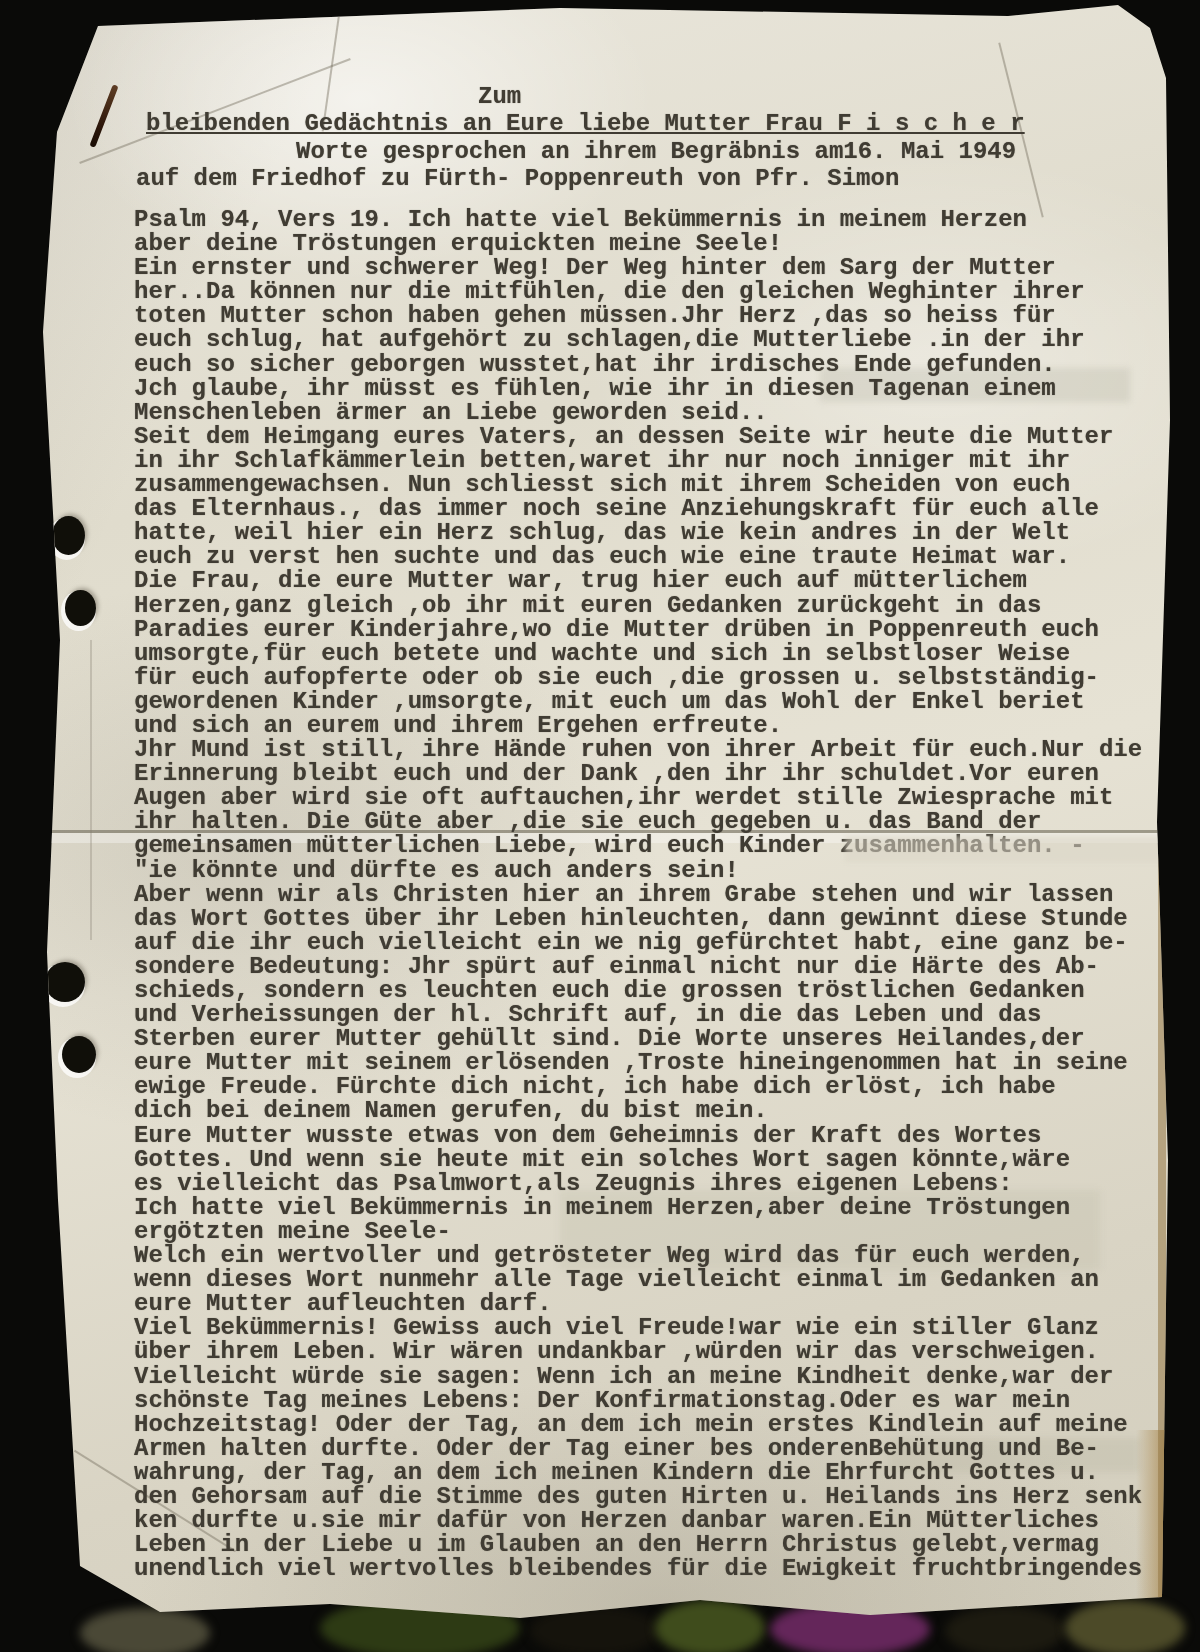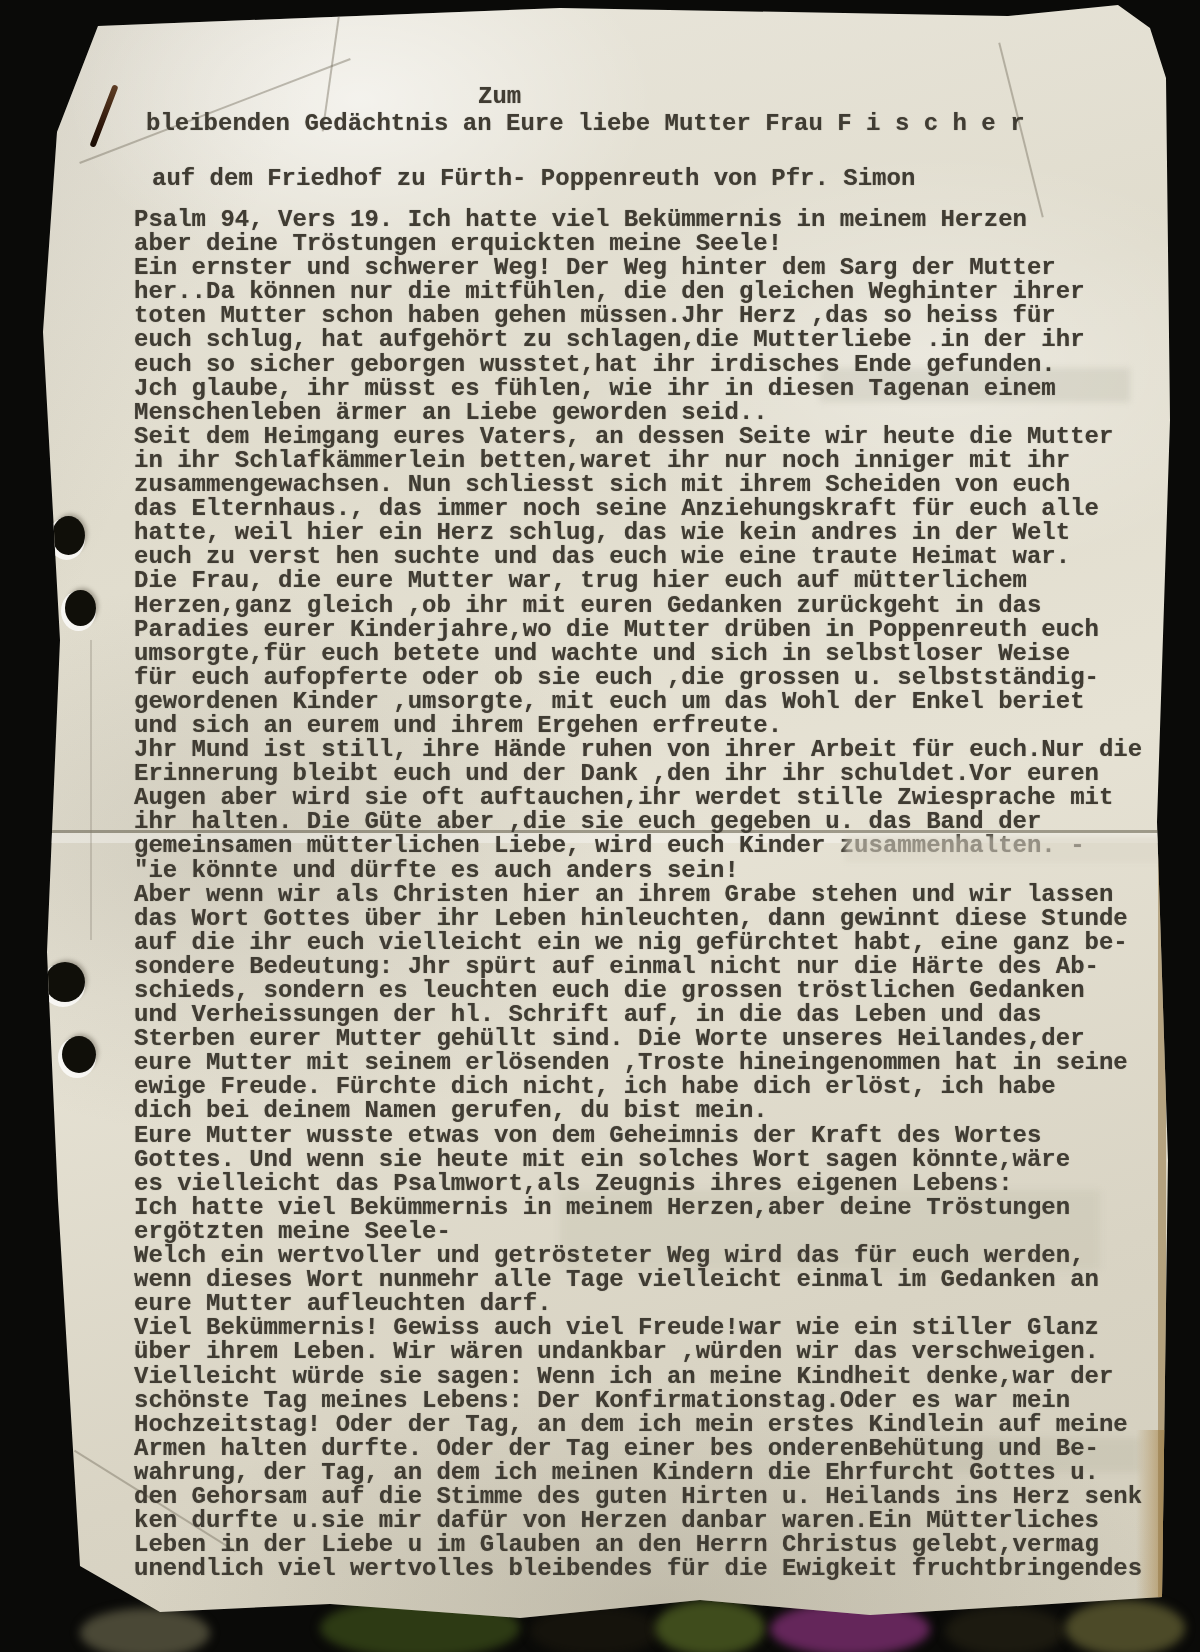--- a/index.html
+++ b/index.html
@@ -72,20 +72,21 @@
   <div class="tanstrip" style="left:1158px;top:840px;width:8px;height:760px;background:rgba(150,120,70,.55);"></div>
 
   <div class="staple"></div>
 
   <div class="hole" style="left:52px;top:516px;width:33px;height:39px;"></div>
   <div class="hole" style="left:65px;top:590px;width:31px;height:36px;"></div>
   <div class="hole" style="left:45px;top:962px;width:40px;height:40px;"></div>
   <div class="hole" style="left:62px;top:1036px;width:34px;height:37px;"></div>
 
   <div class="typ hdr" style="left:478px;top:84px;">Zum</div>
-  <div class="typ hdr" style="left:146px;top:111px;">bleibenden Gedächtnis an Eure liebe Mutter Frau F i s c h e r</div>
-  <div class="typ hdr" style="left:136px;top:166px;margin-left:16px;">auf dem Friedhof zu Fürth- Poppenreuth von Pfr. Simon</div>
+  <div class="typ hdr" style="left:146px;top:111px;text-decoration:underline;">bleibenden Gedächtnis an Eure liebe Mutter Frau F i s c h e r</div>
+  <div class="typ hdr" style="left:296px;top:139px;">Worte gesprochen an ihrem Begräbnis am16. Mai 1949</div>
+  <div class="typ hdr" style="left:136px;top:166px;">auf dem Friedhof zu Fürth- Poppenreuth von Pfr. Simon</div>
 
   <div class="typ" id="body-text"><div class="tline">Psalm 94, Vers 19. Ich hatte viel Bekümmernis in meinem Herzen</div><div class="tline">aber deine Tröstungen erquickten meine Seele!</div><div class="tline">Ein ernster und schwerer Weg! Der Weg hinter dem Sarg der Mutter</div><div class="tline">her..Da können nur die mitfühlen, die den gleichen Weghinter ihrer</div><div class="tline">toten Mutter schon haben gehen müssen.Jhr Herz ,das so heiss für</div><div class="tline">euch schlug, hat aufgehört zu schlagen,die Mutterliebe .in der ihr</div><div class="tline">euch so sicher geborgen wusstet,hat ihr irdisches Ende gefunden.</div><div class="tline">Jch glaube, ihr müsst es fühlen, wie ihr in diesen Tagenan einem</div><div class="tline">Menschenleben ärmer an Liebe geworden seid..</div><div class="tline">Seit dem Heimgang eures Vaters, an dessen Seite wir heute die Mutter</div><div class="tline">in ihr Schlafkämmerlein betten,waret ihr nur noch inniger mit ihr</div><div class="tline">zusammengewachsen. Nun schliesst sich mit ihrem Scheiden von euch</div><div class="tline">das Elternhaus., das immer noch seine Anziehungskraft für euch alle</div><div class="tline">hatte, weil hier ein Herz schlug, das wie kein andres in der Welt</div><div class="tline">euch zu verst hen suchte und das euch wie eine traute Heimat war.</div><div class="tline">Die Frau, die eure Mutter war, trug hier euch auf mütterlichem</div><div class="tline">Herzen,ganz gleich ,ob ihr mit euren Gedanken zurückgeht in das</div><div class="tline">Paradies eurer Kinderjahre,wo die Mutter drüben in Poppenreuth euch</div><div class="tline">umsorgte,für euch betete und wachte und sich in selbstloser Weise</div><div class="tline">für euch aufopferte oder ob sie euch ,die grossen u. selbstständig-</div><div class="tline">gewordenen Kinder ,umsorgte, mit euch um das Wohl der Enkel beriet</div><div class="tline">und sich an eurem und ihrem Ergehen erfreute.</div><div class="tline">Jhr Mund ist still, ihre Hände ruhen von ihrer Arbeit für euch.Nur die</div><div class="tline">Erinnerung bleibt euch und der Dank ,den ihr ihr schuldet.Vor euren</div><div class="tline">Augen aber wird sie oft auftauchen,ihr werdet stille Zwiesprache mit</div><div class="tline">ihr halten. Die Güte aber ,die sie euch gegeben u. das Band der</div><div class="tline">gemeinsamen mütterlichen Liebe, wird euch Kinder zusammenhalten. -</div><div class="tline">"ie könnte und dürfte es auch anders sein!</div><div class="tline">Aber wenn wir als Christen hier an ihrem Grabe stehen und wir lassen</div><div class="tline">das Wort Gottes über ihr Leben hinleuchten, dann gewinnt diese Stunde</div><div class="tline">auf die ihr euch vielleicht ein we nig gefürchtet habt, eine ganz be-</div><div class="tline">sondere Bedeutung: Jhr spürt auf einmal nicht nur die Härte des Ab-</div><div class="tline">schieds, sondern es leuchten euch die grossen tröstlichen Gedanken</div><div class="tline">und Verheissungen der hl. Schrift auf, in die das Leben und das</div><div class="tline">Sterben eurer Mutter gehüllt sind. Die Worte unseres Heilandes,der</div><div class="tline">eure Mutter mit seinem erlösenden ,Troste hineingenommen hat in seine</div><div class="tline">ewige Freude. Fürchte dich nicht, ich habe dich erlöst, ich habe</div><div class="tline">dich bei deinem Namen gerufen, du bist mein.</div><div class="tline">Eure Mutter wusste etwas von dem Geheimnis der Kraft des Wortes</div><div class="tline">Gottes. Und wenn sie heute mit ein solches Wort sagen könnte,wäre</div><div class="tline">es vielleicht das Psalmwort,als Zeugnis ihres eigenen Lebens:</div><div class="tline">Ich hatte viel Bekümmernis in meinem Herzen,aber deine Tröstungen</div><div class="tline">ergötzten meine Seele-</div><div class="tline">Welch ein wertvoller und getrösteter Weg wird das für euch werden,</div><div class="tline">wenn dieses Wort nunmehr alle Tage vielleicht einmal im Gedanken an</div><div class="tline">eure Mutter aufleuchten darf.</div><div class="tline">Viel Bekümmernis! Gewiss auch viel Freude!war wie ein stiller Glanz</div><div class="tline">über ihrem Leben. Wir wären undankbar ,würden wir das verschweigen.</div><div class="tline">Vielleicht würde sie sagen: Wenn ich an meine Kindheit denke,war der</div><div class="tline">schönste Tag meines Lebens: Der Konfirmationstag.Oder es war mein</div><div class="tline">Hochzeitstag! Oder der Tag, an dem ich mein erstes Kindlein auf meine</div><div class="tline">Armen halten durfte. Oder der Tag einer bes onderenBehütung und Be-</div><div class="tline">wahrung, der Tag, an dem ich meinen Kindern die Ehrfurcht Gottes u.</div><div class="tline">den Gehorsam auf die Stimme des guten Hirten u. Heilands ins Herz senk</div><div class="tline">ken durfte u.sie mir dafür von Herzen danbar waren.Ein Mütterliches</div><div class="tline">Leben in der Liebe u im Glauben an den Herrn Christus gelebt,vermag</div><div class="tline">unendlich viel wertvolles bleibendes für die Ewigkeit fruchtbringendes</div></div>
 
   <div class="smudge" style="left:845px;top:836px;width:320px;height:26px;"></div>
 
 </div>
 
 </body></html>

